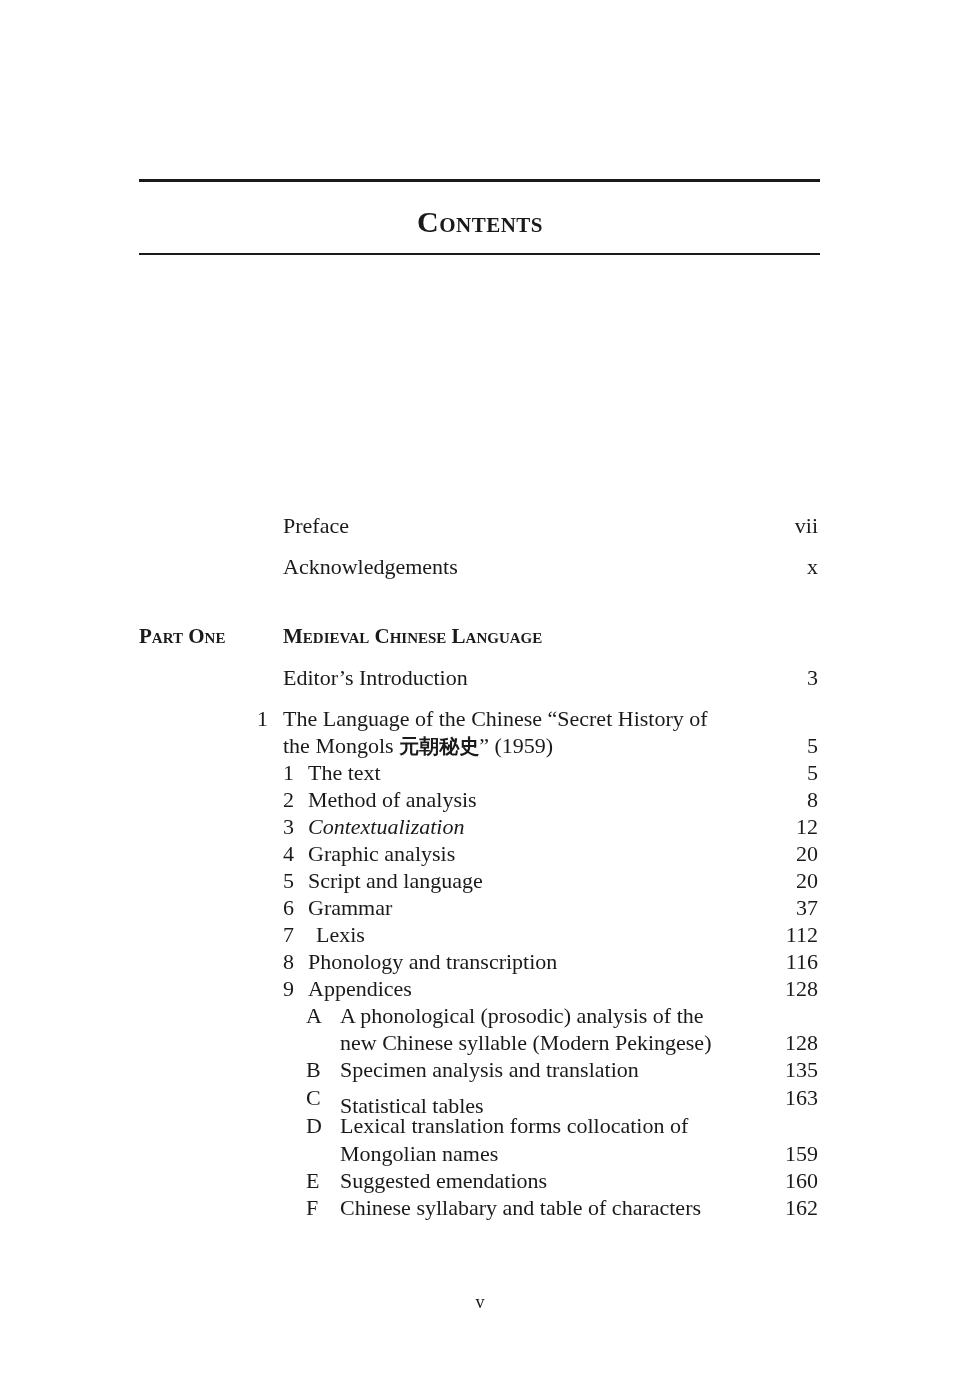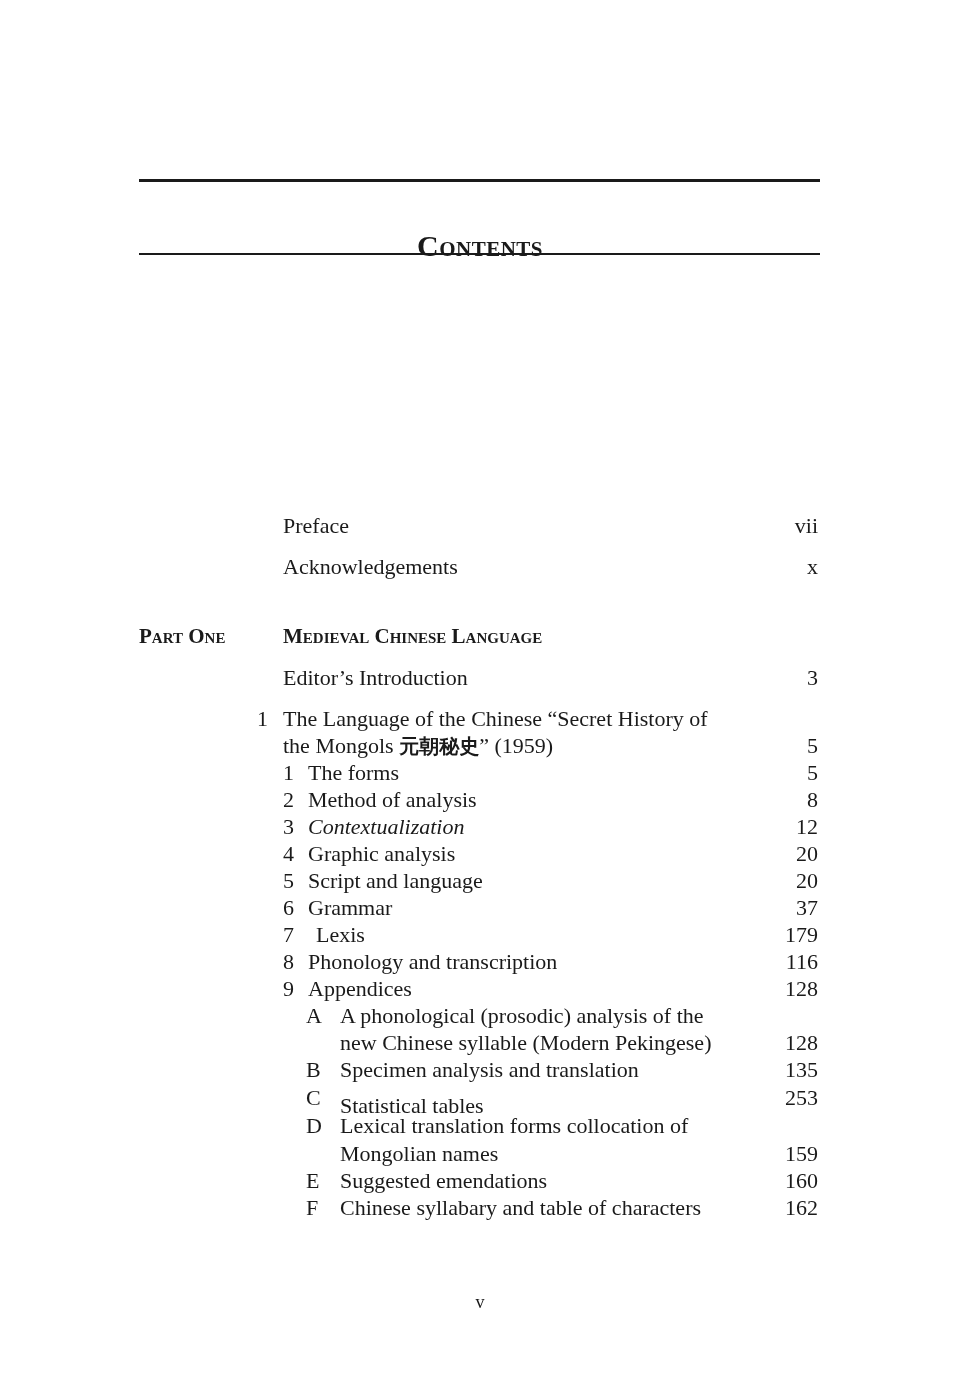--- a/index.html
+++ b/index.html
@@ -6,21 +6,21 @@
     body {
       width: 960px; height: 1380px; position: relative; overflow: hidden;
       font-family: "Liberation Serif", "DejaVu Serif", serif;
       color: #1a1a1a;
     }
     .rule { position: absolute; left: 139px; width: 681px; background: #1a1a1a; }
     .rule-top { top: 179px; height: 3px; }
     .rule-bottom { top: 253px; height: 2px; }
     .title {
       position: absolute; top: 205px; left: 0; width: 960px; text-align: center;
-      font-size: 30px; font-weight: bold; font-variant: small-caps; letter-spacing: 0.5px; margin-top: 24px;
+      font-size: 30px; font-weight: bold; font-variant: small-caps; letter-spacing: 0.5px;
     }
     .line { position: absolute; font-size: 22px; line-height: 27px; white-space: nowrap; }
     .pg { position: absolute; right: 142px; font-size: 22px; line-height: 27px; text-align: left; }
     .sc { font-variant: small-caps; font-weight: bold; font-size: 21px; }
     .num { position: absolute; font-size: 22px; line-height: 27px; }
     .cjk { font-family: "DejaVu Sans", sans-serif; font-weight: bold; font-size: 20px; }
     .folio { position: absolute; top: 1292px; left: 0; width: 960px; text-align: center; font-size: 18px; }
   </style>
 </head>
 <body>
@@ -41,21 +41,21 @@
 <div class="pg" style="top:664px;">3</div>
 
 <div class="num" style="top:705px; left:257px;">1</div>
 <div class="line" style="top:705px; left:283px;">The Language of the Chinese “Secret History of</div>
 <div class="line" style="top:732px; left:283px;">
   <span>the Mongols </span><span class="cjk">元朝秘史</span><span>” (1959)</span>
 </div>
 <div class="pg" style="top:732px;">5</div>
 
 <div class="num" style="top:759px; left:283px;">1</div>
-<div class="line" style="top:759px; left:308px;">The forms</div>
+<div class="line" style="top:759px; left:308px;">The text</div>
 <div class="pg" style="top:759px;">5</div>
 
 <div class="num" style="top:786px; left:283px;">2</div>
 <div class="line" style="top:786px; left:308px;">Method of analysis</div>
 <div class="pg" style="top:786px;">8</div>
 
 <div class="num" style="top:813px; left:283px;">3</div>
 <div class="line" style="top:813px; left:308px;font-style:italic;">Contextualization</div>
 <div class="pg" style="top:813px;">12</div>
 
@@ -66,42 +66,42 @@
 <div class="num" style="top:867px; left:283px;">5</div>
 <div class="line" style="top:867px; left:308px;">Script and language</div>
 <div class="pg" style="top:867px;">20</div>
 
 <div class="num" style="top:894px; left:283px;">6</div>
 <div class="line" style="top:894px; left:308px;">Grammar</div>
 <div class="pg" style="top:894px;">37</div>
 
 <div class="num" style="top:921px; left:283px;">7</div>
 <div class="line" style="top:921px; left:308px;margin-left:8px;">Lexis</div>
-<div class="pg" style="top:921px;">179</div>
+<div class="pg" style="top:921px;">112</div>
 
 <div class="num" style="top:948px; left:283px;">8</div>
 <div class="line" style="top:948px; left:308px;">Phonology and transcription</div>
 <div class="pg" style="top:948px;">116</div>
 
 <div class="num" style="top:975px; left:283px;">9</div>
 <div class="line" style="top:975px; left:308px;">Appendices</div>
 <div class="pg" style="top:975px;">128</div>
 
 <div class="num" style="top:1002px; left:306px;">A</div>
 <div class="line" style="top:1002px; left:340px;">A phonological (prosodic) analysis of the</div>
 <div class="line" style="top:1029px; left:340px;">new Chinese syllable (Modern Pekingese)</div>
 <div class="pg" style="top:1029px;">128</div>
 
 <div class="num" style="top:1056px; left:306px;">B</div>
 <div class="line" style="top:1056px; left:340px;">Specimen analysis and translation</div>
 <div class="pg" style="top:1056px;">135</div>
 
 <div class="num" style="top:1084px; left:306px;">C</div>
 <div class="line" style="top:1084px; left:340px;margin-top:8px;">Statistical tables</div>
-<div class="pg" style="top:1084px;">253</div>
+<div class="pg" style="top:1084px;">163</div>
 
 <div class="num" style="top:1112px; left:306px;">D</div>
 <div class="line" style="top:1112px; left:340px;">Lexical translation forms collocation of</div>
 <div class="line" style="top:1140px; left:340px;">Mongolian names</div>
 <div class="pg" style="top:1140px;">159</div>
 
 <div class="num" style="top:1167px; left:306px;">E</div>
 <div class="line" style="top:1167px; left:340px;">Suggested emendations</div>
 <div class="pg" style="top:1167px;">160</div>
 

